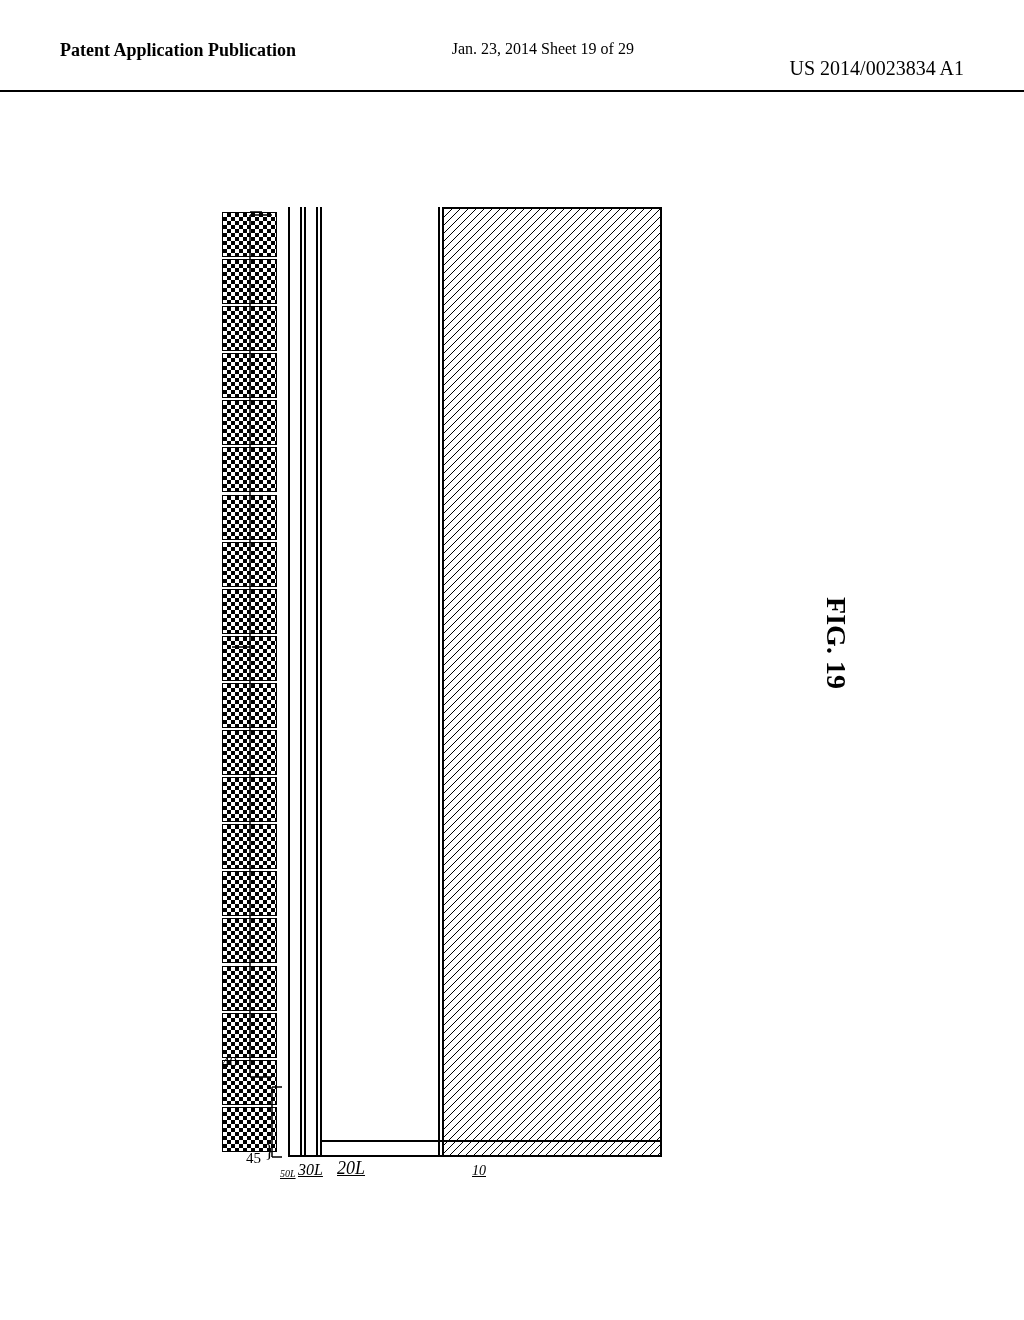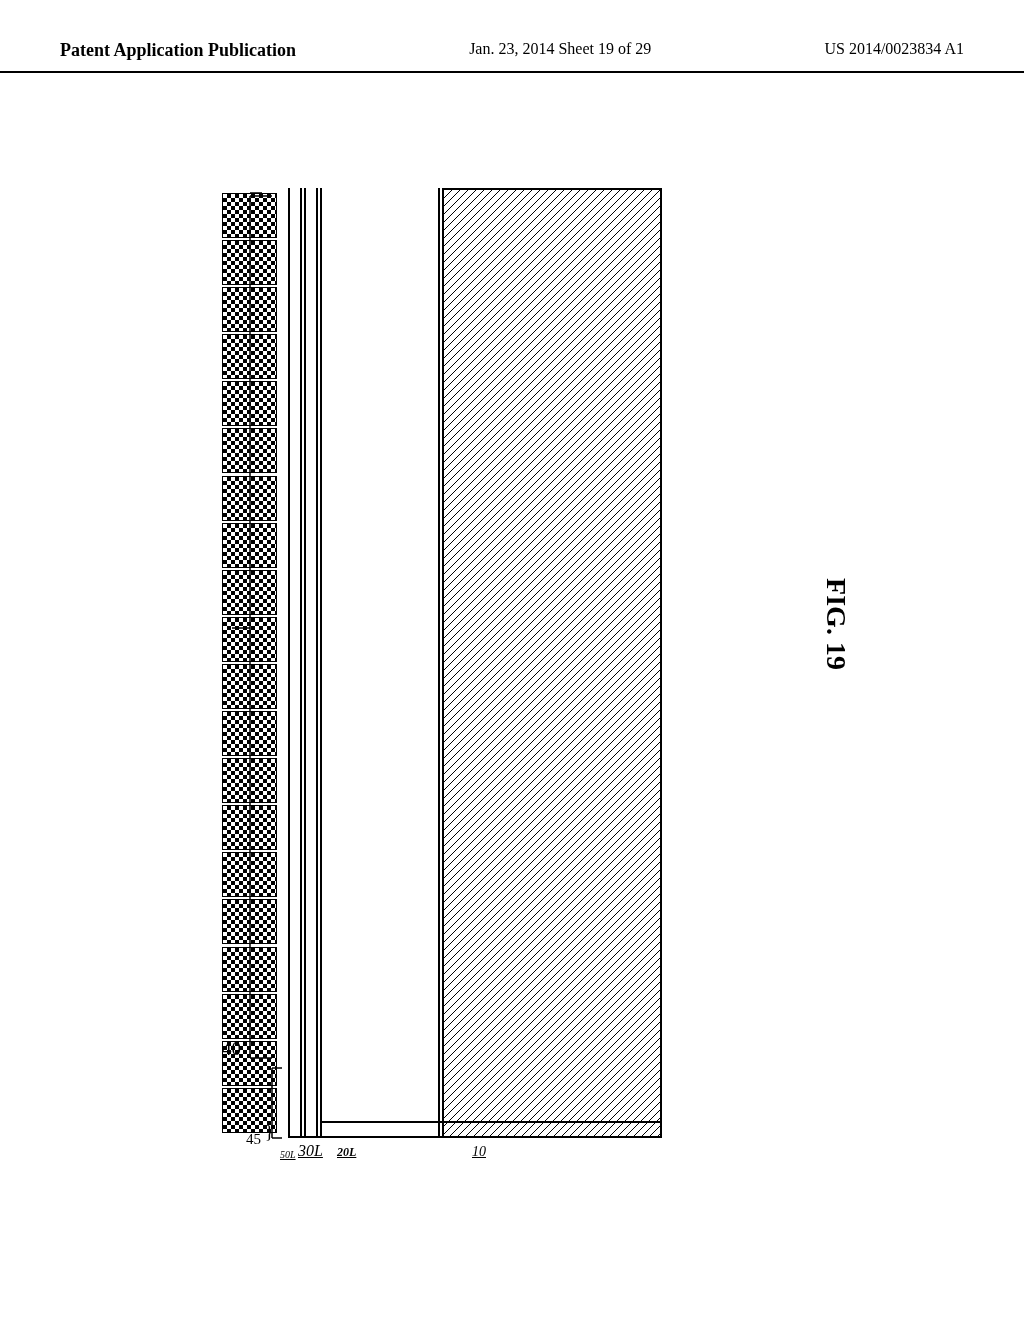--- a/index.html
+++ b/index.html
@@ -24,22 +24,23 @@
     .header-left {
       font-size: 18px;
       font-weight: bold;
     }
 
     .header-center {
       font-size: 16px;
     }
 
     .header-right {
-      font-size: 16px;
+      font-size: 20px;
       text-align: right;
+      margin-top: 17px;
     }
 
     .diagram-container {
       position: relative;
       width: 100%;
       height: calc(100% - 110px);
       display: flex;
       align-items: center;
       justify-content: center;
     }
@@ -131,25 +132,25 @@
     </div>
 
     <div style="position:absolute; left:66px; bottom:50px; width:374px; height:2px; background:#000;"></div>
 
     <div style="position:absolute; left:98px; bottom:65px; width:342px; height:2px; background:#000;"></div>
 
     <div style="position:absolute; left:58px; bottom:28px; font-size:10px; text-decoration:underline; font-style:italic; font-family:'Times New Roman',serif;">50L</div>
 
     <div style="position:absolute; left:76px; bottom:28px; font-size:16px; text-decoration:underline; font-style:italic; font-family:'Times New Roman',serif;">30L</div>
 
-    <div style="position:absolute; left:115px; bottom:28px; font-size:12px; text-decoration:underline; font-style:italic; font-family:'Times New Roman',serif;font-weight:bold;">20L</div>
+    <div style="position:absolute; left:115px; bottom:28px; font-size:18px; text-decoration:underline; font-style:italic; font-family:'Times New Roman',serif;">20L</div>
 
     <div style="position:absolute; left:250px; bottom:28px; font-size:14px; text-decoration:underline; font-style:italic; font-family:'Times New Roman',serif;">10</div>
 
-    <div style="position:absolute; left:0px; bottom:128px; font-size:19px; font-family:'Times New Roman',serif;">40</div>
+    <div style="position:absolute; left:0px; bottom:136px; font-size:15px; font-family:'Times New Roman',serif;">40</div>
 
     <svg style="position:absolute; left:20px; top:0; bottom:100px; width:30px; height:calc(100% - 100px);" xmlns="http://www.w3.org/2000/svg">
       <path d="M 20 5 L 8 5 L 8 calc(100%-5) L 20 calc(100%-5)" fill="none" stroke="#000" stroke-width="1.5"></path>
     </svg>
 
     <div style="position:absolute; left:24px; bottom:40px; font-size:15px; font-family:'Times New Roman',serif;margin-top:33px;">45</div>
 
     <div style="position:absolute; left:43px; bottom:45px; font-size:18px; color:#000;">}</div>
 
     <svg style="position:absolute; left:0; top:0; width:100%; height:100%; pointer-events:none;" xmlns="http://www.w3.org/2000/svg">

